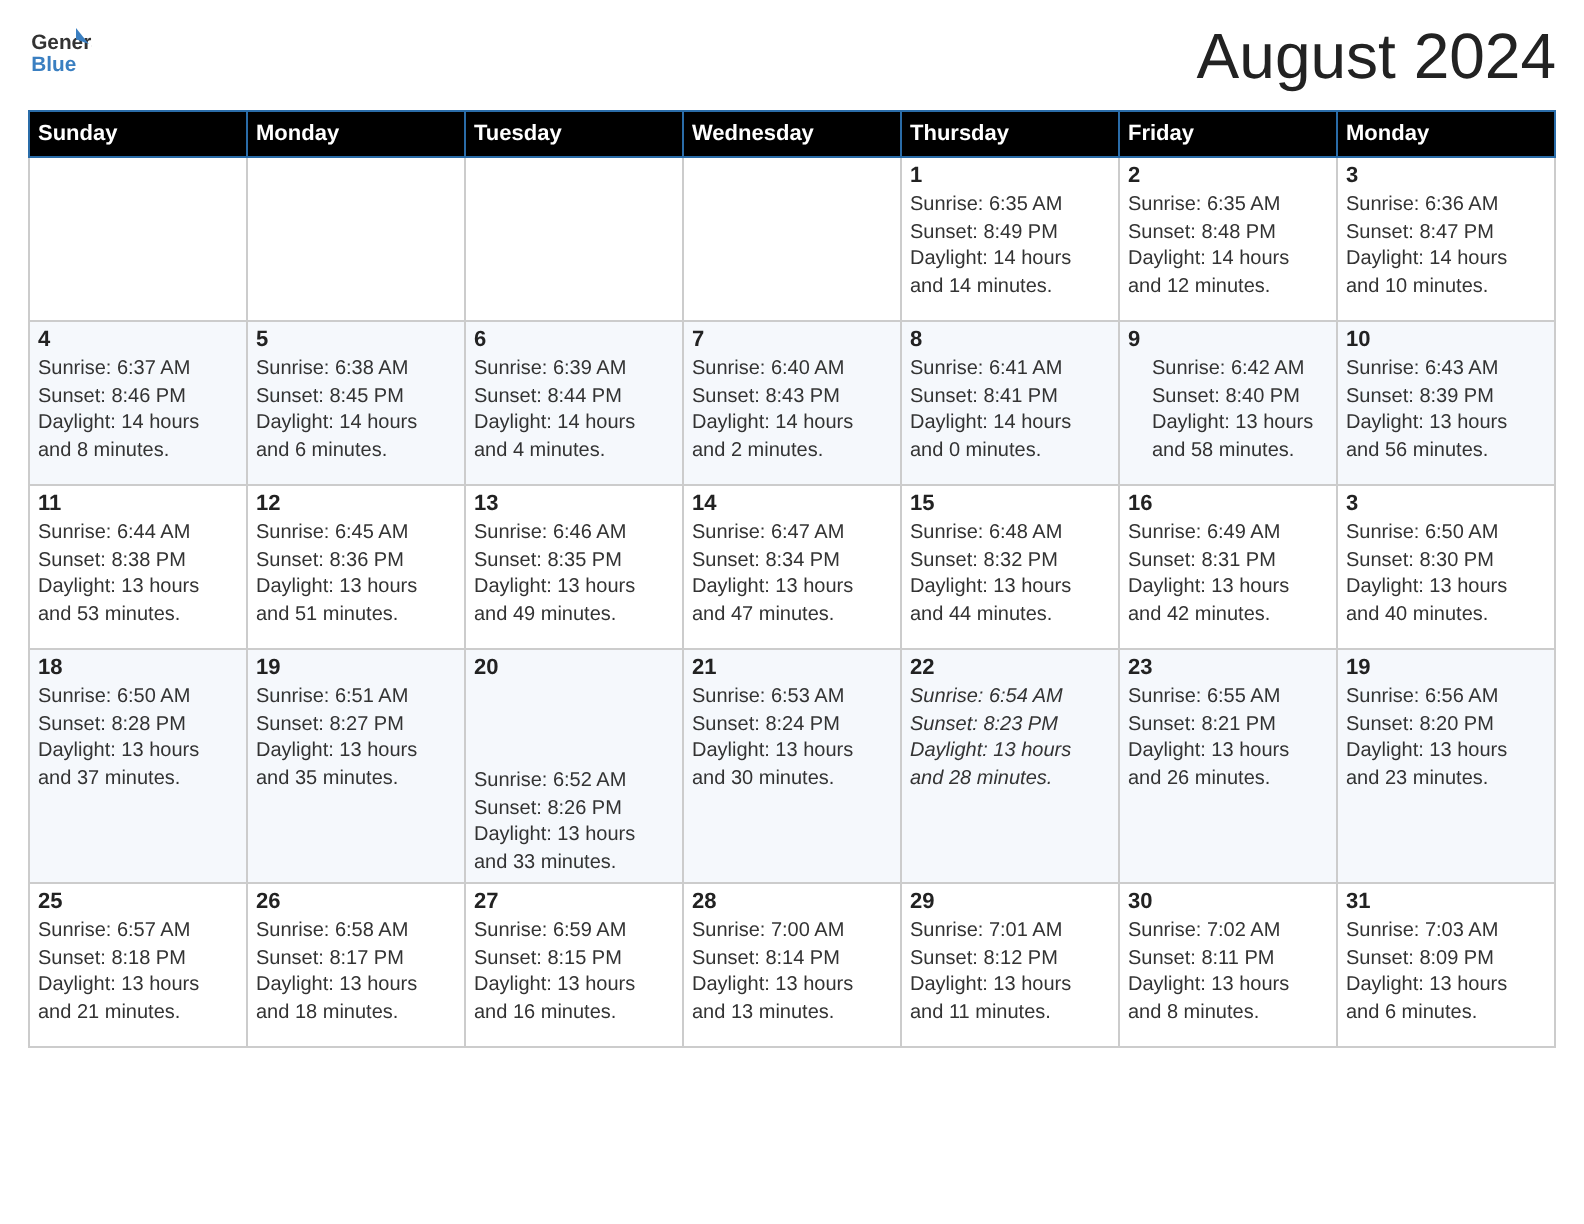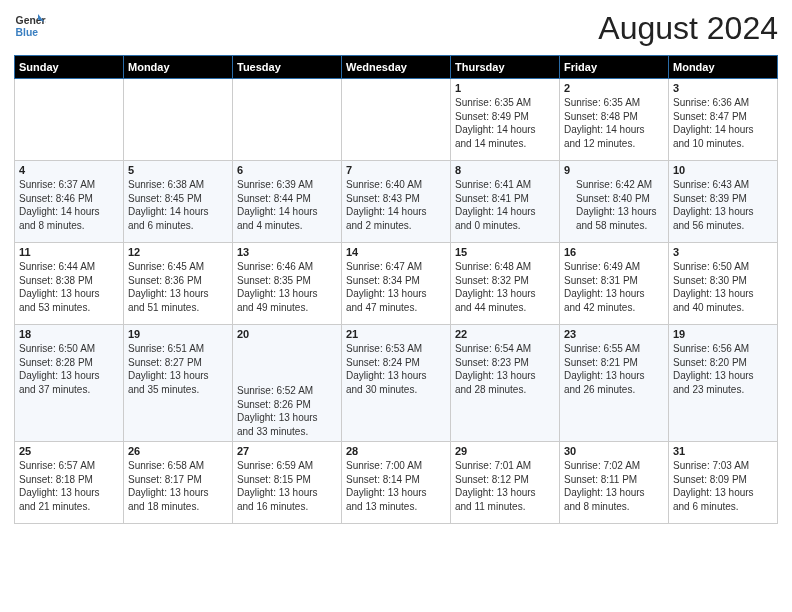--- a/index.html
+++ b/index.html
@@ -245,21 +245,21 @@
 Daylight: 13 hours and 33 minutes.</div>
           </td>
           <td>
             <div class="day-num">21</div>
             <div class="day-info" style="white-space: pre-line;">Sunrise: 6:53 AM
 Sunset: 8:24 PM
 Daylight: 13 hours and 30 minutes.</div>
           </td>
           <td>
             <div class="day-num">22</div>
-            <div class="day-info" style="white-space: pre-line;">Sunrise: 6:54 AM
+            <div class="day-info" style="white-space: pre-line; font-style: italic;">Sunrise: 6:54 AM
 Sunset: 8:23 PM
 Daylight: 13 hours and 28 minutes.</div>
           </td>
           <td>
             <div class="day-num">23</div>
             <div class="day-info" style="white-space: pre-line;">Sunrise: 6:55 AM
 Sunset: 8:21 PM
 Daylight: 13 hours and 26 minutes.</div>
           </td>
           <td>

